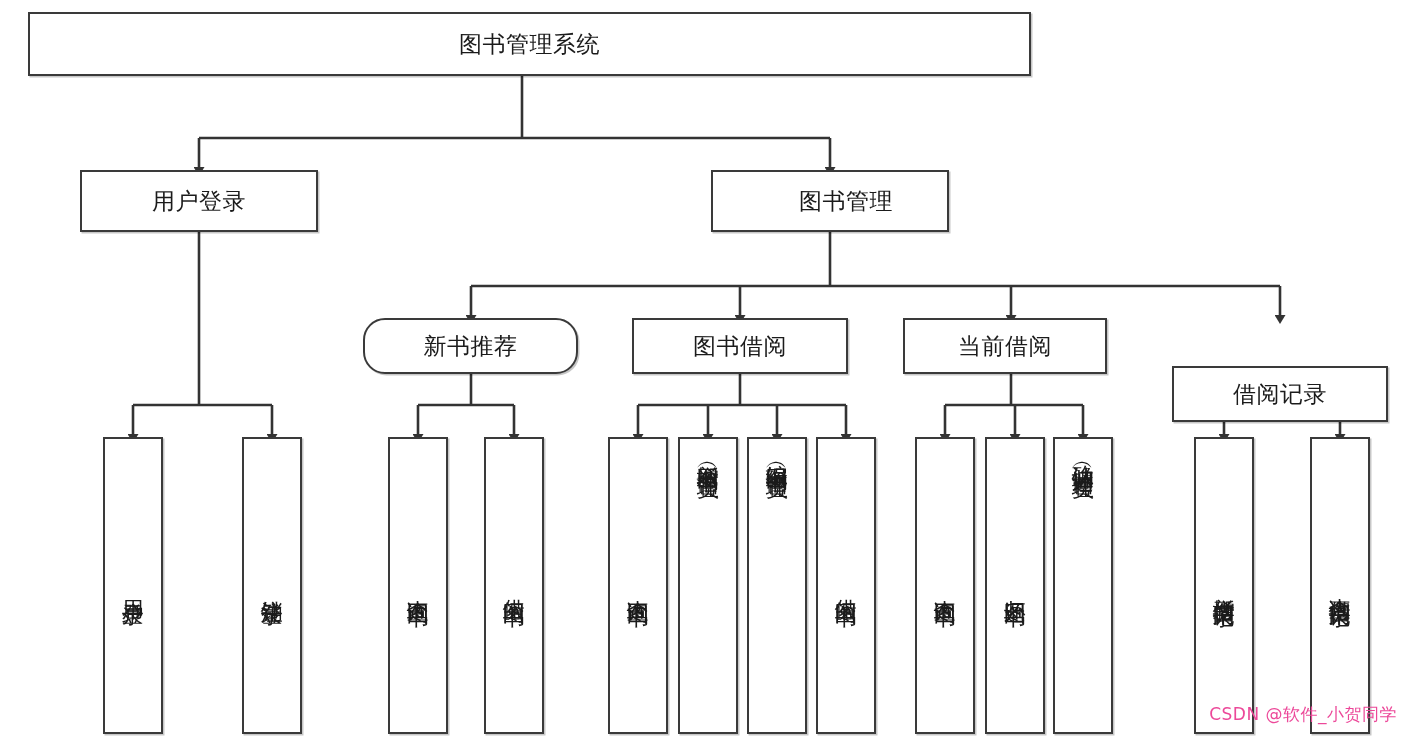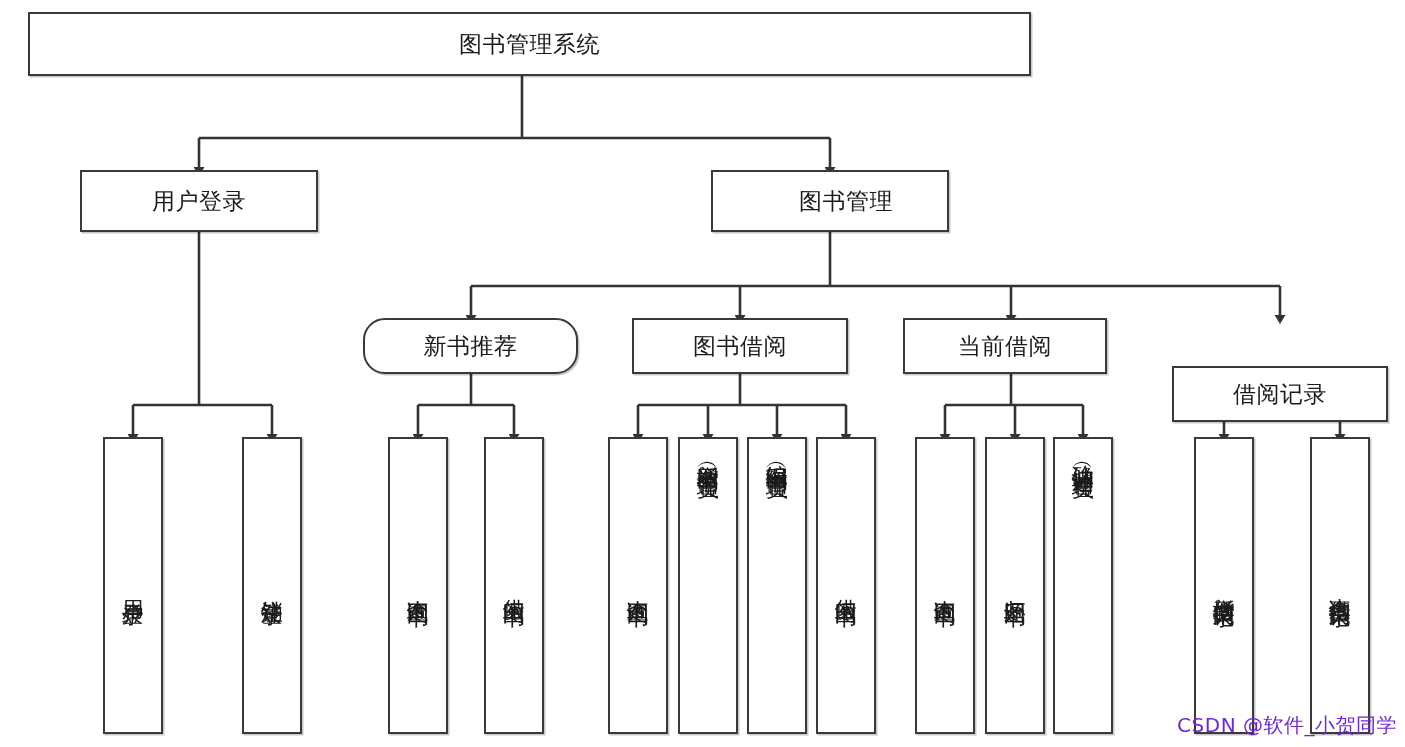--- a/index.html
+++ b/index.html
@@ -56,23 +56,23 @@
     letter-spacing: 2px;
     max-height: 100%;
   }
   .node.vertical.centered {
     align-items: center;
     padding-top: 0;
   }
   #watermark {
     position: absolute;
     right: 8px;
-    bottom: 8px;
-    font-size: 20px;
-    color: #6d28d9;
+    bottom: 21px;
+    font-size: 17px;
+    color: #ec4899;
     letter-spacing: 0.5px;
     white-space: nowrap;
     pointer-events: none;
   }
 </style>
 </head>
 <body>
 
 <div id="diagram-root">
 

